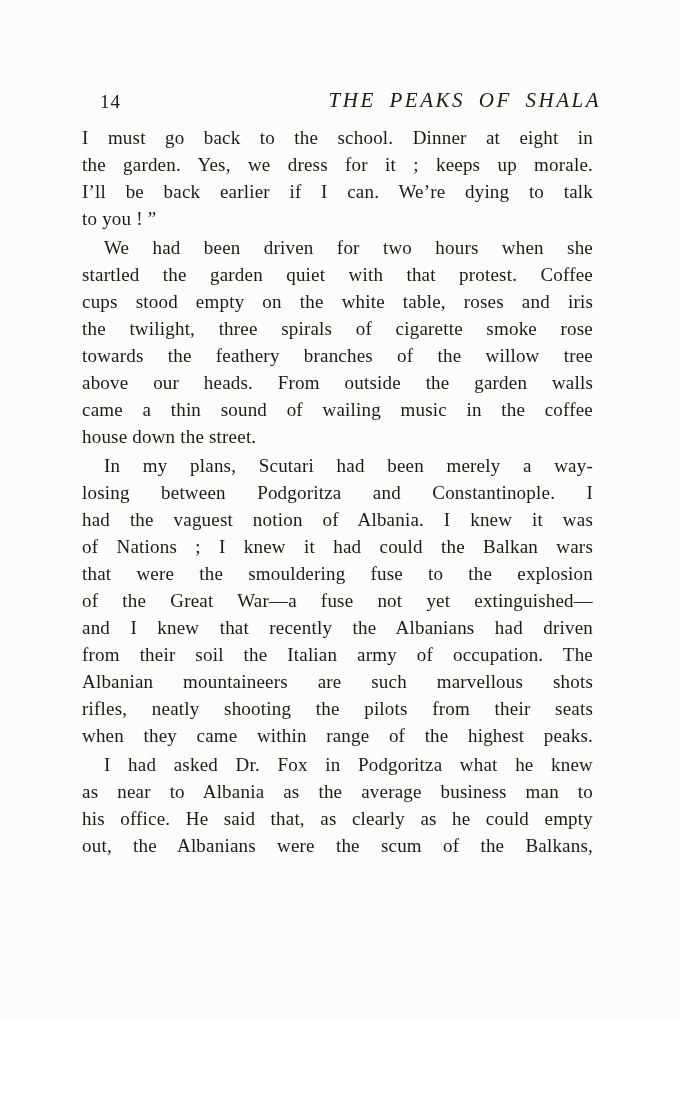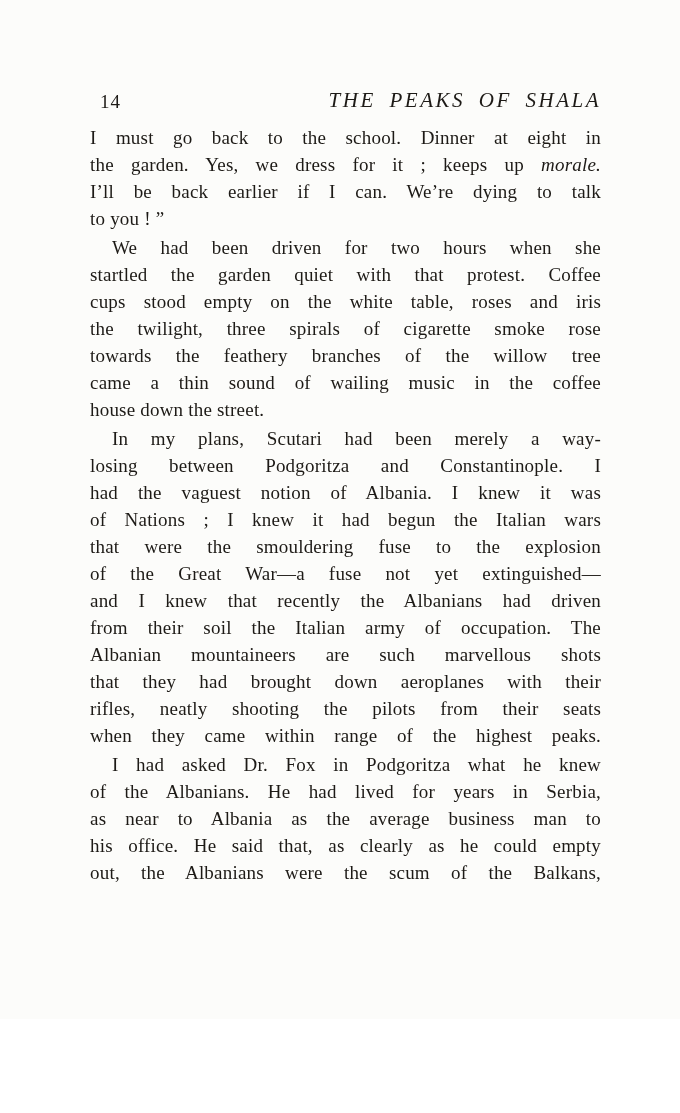--- a/index.html
+++ b/index.html
@@ -32,76 +32,75 @@
     text-align: right;
     font-size: 21px;
     letter-spacing: 2.5px;
     word-spacing: 6px;
     line-height: 24px;
     white-space: nowrap;
     font-style: italic;
   }
   .text-block {
     position: absolute;
-    left: 90px;
+    left: 82px;
     top: 124px;
     width: 511px;
   }
   .para + .para { margin-top: 2px; }
   .line {
     height: 27px;
     line-height: 27px;
     font-size: 19px;
     letter-spacing: 0.2px;
     text-align: justify;
     text-align-last: justify;
     text-justify: inter-word;
     overflow: hidden;
   }
   .line.no-fill { text-align-last: left; }
   .line.indent { text-indent: 22px; }
-  .italic { font-style: italic; }
+  .italic { }
 </style>
 </head>
 <body>
 
 <div class="page" style="--ink: #1d1a16; --paper: #fcfcfa;">
   <span class="page-number">14</span>
   <div class="running-title">THE PEAKS OF SHALA</div>
   <div class="text-block">
       <div class="para">
         <div class="line"><span>I must go back to the school.  Dinner at eight in</span></div>
         <div class="line"><span>the garden.  Yes, we dress for it ;  keeps up </span><span class="italic">morale.</span></div>
         <div class="line"><span>I’ll be back earlier if I can.  We’re dying to talk</span></div>
         <div class="line no-fill"><span>to you ! ”</span></div>
       </div>
       <div class="para">
         <div class="line indent"><span>We had been driven for two hours when she</span></div>
         <div class="line"><span>startled the garden quiet with that protest.  Coffee</span></div>
         <div class="line"><span>cups stood empty on the white table, roses and iris</span></div>
         <div class="line"><span>the twilight, three spirals of cigarette smoke rose</span></div>
         <div class="line"><span>towards the feathery branches of the willow tree</span></div>
+        <div class="line"><span>above our heads.  From outside the garden walls</span></div>
         <div class="line"><span>came a thin sound of wailing music in the coffee</span></div>
         <div class="line no-fill"><span>house down the street.</span></div>
       </div>
       <div class="para">
         <div class="line indent"><span>In my plans, Scutari had been merely a way-</span></div>
         <div class="line"><span>losing between Podgoritza and Constantinople.  I</span></div>
         <div class="line"><span>had the vaguest notion of Albania.  I knew it was</span></div>
-        <div class="line"><span>of Nations ;  I knew it had begun the Italian wars</span></div>
+        <div class="line"><span>of Nations ;  I knew it had could the Balkan wars</span></div>
         <div class="line"><span>that were the smouldering fuse to the explosion</span></div>
         <div class="line"><span>of the Great War—a fuse not yet extinguished—</span></div>
         <div class="line"><span>and I knew that recently the Albanians had driven</span></div>
         <div class="line"><span>from their soil the Italian army of occupation.  The</span></div>
         <div class="line"><span>Albanian mountaineers are such marvellous shots</span></div>
-        <div class="line"><span>that they had brought down aeroplanes with their</span></div>
         <div class="line"><span>rifles, neatly shooting the pilots from their seats</span></div>
         <div class="line"><span>when they came within range of the highest peaks.</span></div>
       </div>
       <div class="para">
         <div class="line indent"><span>I had asked Dr. Fox in Podgoritza what he knew</span></div>
-        <div class="line"><span>of the Albanians.  He had lived for years in Serbia,</span></div>
         <div class="line"><span>as near to Albania as the average business man to</span></div>
         <div class="line"><span>his office.  He said that, as clearly as he could empty</span></div>
         <div class="line"><span>out, the Albanians were the scum of the Balkans,</span></div>
       </div>
     </div>
 </div>
 
 </body></html>

